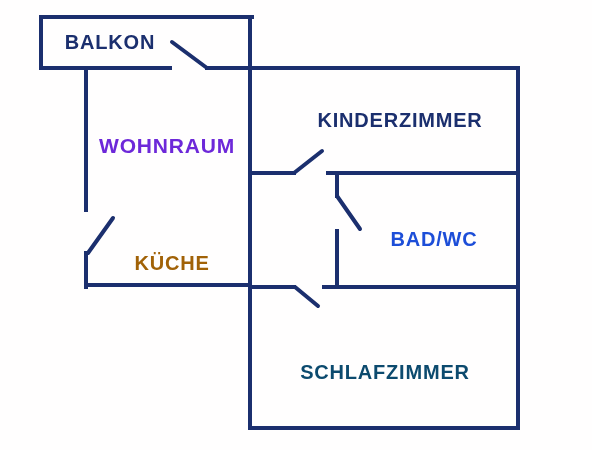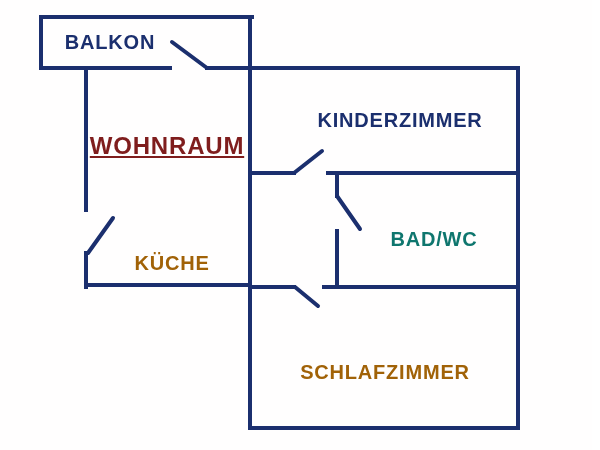--- a/index.html
+++ b/index.html
@@ -66,19 +66,19 @@
     <g id="doors-group">
         <line x1="172" y1="42" x2="207" y2="68" stroke="#1b2f6e" stroke-width="4" stroke-linecap="round"></line>
         <line x1="88" y1="253" x2="113" y2="218" stroke="#1b2f6e" stroke-width="4" stroke-linecap="round"></line>
         <line x1="294" y1="173" x2="322" y2="151" stroke="#1b2f6e" stroke-width="4" stroke-linecap="round"></line>
         <line x1="337" y1="196" x2="360" y2="229" stroke="#1b2f6e" stroke-width="4" stroke-linecap="round"></line>
         <line x1="295" y1="287" x2="318" y2="306" stroke="#1b2f6e" stroke-width="4" stroke-linecap="round"></line>
       </g>
   </svg>
   <div id="labels-layer">
       <div class="room-label" style="left: 110px; top: 42px; font-size: 20px; color: rgb(27, 47, 110);">BALKON</div>
-      <div class="room-label" style="left: 167px; top: 146px; font-size: 24px; color: #7f1d1d; text-decoration: underline;">WOHNRAUM</div>
+      <div class="room-label" style="left: 167px; top: 146px; font-size: 21px; color: #6d28d9;">WOHNRAUM</div>
       <div class="room-label" style="left: 172px; top: 263px; font-size: 20px; color: #a16207;">KÜCHE</div>
       <div class="room-label" style="left: 400px; top: 120px; font-size: 20px; color: rgb(27, 47, 110);">KINDERZIMMER</div>
-      <div class="room-label" style="left: 434px; top: 239px; font-size: 20px; color: #0f766e;">BAD/WC</div>
-      <div class="room-label" style="left: 385px; top: 372px; font-size: 20px; color: #a16207;">SCHLAFZIMMER</div>
+      <div class="room-label" style="left: 434px; top: 239px; font-size: 20px; color: #1d4ed8;">BAD/WC</div>
+      <div class="room-label" style="left: 385px; top: 372px; font-size: 20px; color: #0c4a6e;">SCHLAFZIMMER</div>
     </div>
 </div>
 
 </body></html>

